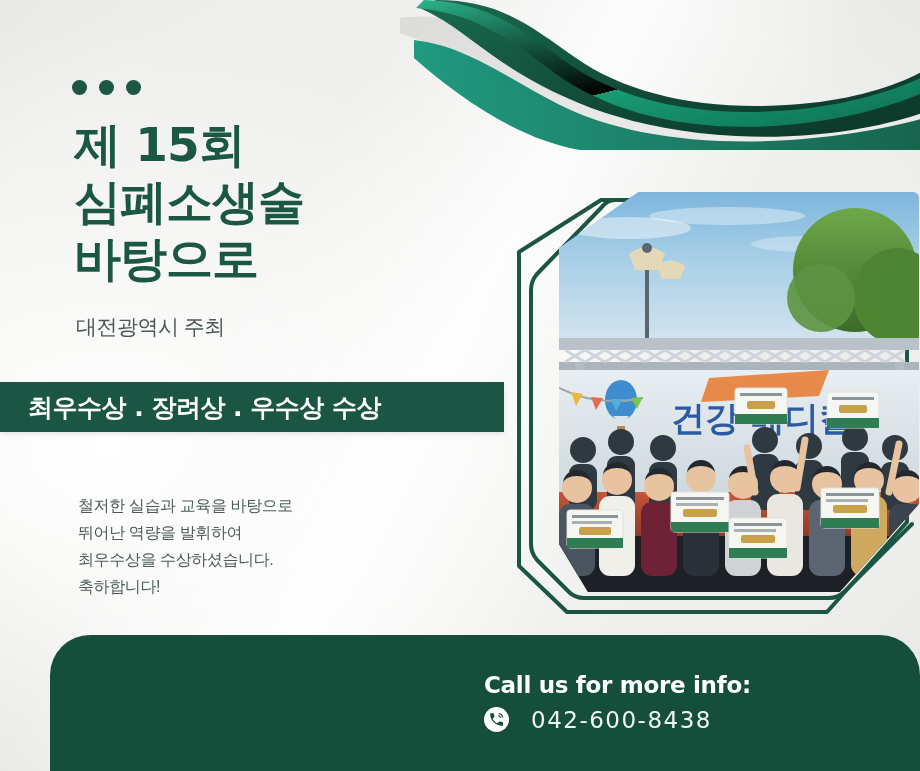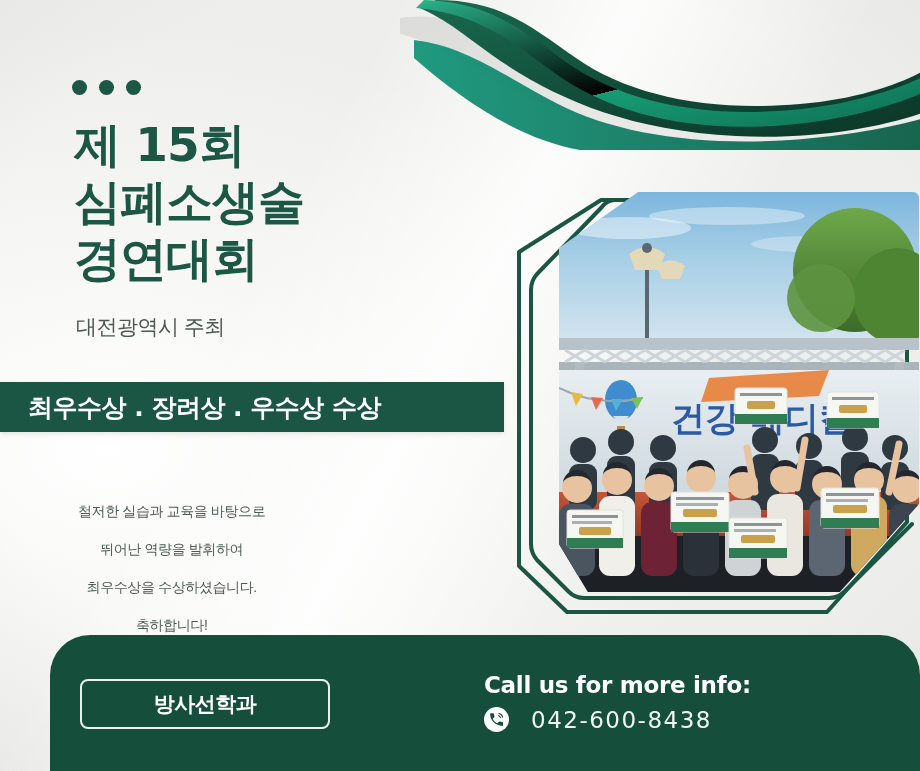--- a/index.html
+++ b/index.html
@@ -67,26 +67,25 @@
     color:#ffffff;
     font-family:"DejaVu Sans", sans-serif;
     font-weight:700;
     font-size:25px;
     letter-spacing:-.5px;
   }
 
   
   .body-copy {
     position:absolute; left:78px; top:492px;
-    font-size:14px;
-    line-height:38px;
+    font-size:16px;
+    line-height:27px;
     color:#4c5b55;
     white-space:pre-line;
     letter-spacing:-.4px;
-    text-align:center;
   }
 
   
   .hex-wrap { position:absolute; left:515px; top:178px; width:405px; height:445px; }
   .hex-outline { position:absolute; left:0; top:0; }
   .hex-photo {
     position:absolute; left:44px; top:14px;
     width:360px; height:400px;
     clip-path:polygon(22% 0%, 100% 0%, 100% 78%, 78% 100%, 8% 100%, 0% 88%, 0% 14%);
     overflow:hidden;
@@ -182,21 +181,21 @@
   </svg>
 
   <div class="dots">
     <span class="dot"></span>
     <span class="dot"></span>
     <span class="dot"></span>
   </div>
 
   <h1 class="headline">제 15회
 심폐소생술
-경연대회</h1>
+바탕으로</h1>
   <div class="subtitle">대전광역시 주최</div>
 
   <div class="award-banner">
     <span>최우수상 . 장려상 . 우수상 수상</span>
   </div>
 
   <p class="body-copy">철저한 실습과 교육을 바탕으로
 뛰어난 역량을 발휘하여
 최우수상을 수상하셨습니다.
 축하합니다!</p>
@@ -385,23 +384,20 @@
           <path d="M238,296 L246,248"></path>
           <path d="M330,300 L340,252"></path>
           <path d="M196,300 L188,256"></path>
         </g>
       </svg>
     </div>
   </div>
 
   <div class="footer"></div>
 
-  <div class="dept-button">
-    <span>방사선학과</span>
-  </div>
 
   <div class="contact">
     <div class="contact-title">Call us for more info:</div>
     <div class="contact-row">
       <span class="phone-icon">
         <svg width="17" height="17" viewBox="0 0 24 24" fill="#154f3c">
           <path d="M6.6 10.8c1.4 2.8 3.8 5.1 6.6 6.6l2.2-2.2c.3-.3.7-.4 1.1-.3 1.2.4 2.5.6 3.8.6.6 0 1 .4 1 1V20c0 .6-.4 1-1 1C10.6 21 3 13.4 3 4c0-.6.4-1 1-1h3.5c.6 0 1 .4 1 1 0 1.3.2 2.6.6 3.8.1.4 0 .8-.3 1.1l-2.2 1.9z"></path>
           <path d="M15.5 3.6c2.6.5 4.6 2.5 5.1 5.1" stroke="#154f3c" stroke-width="1.6" fill="none" stroke-linecap="round"></path>
           <path d="M15 6.6c1.2.3 2.1 1.2 2.4 2.4" stroke="#154f3c" stroke-width="1.6" fill="none" stroke-linecap="round"></path>
         </svg>

